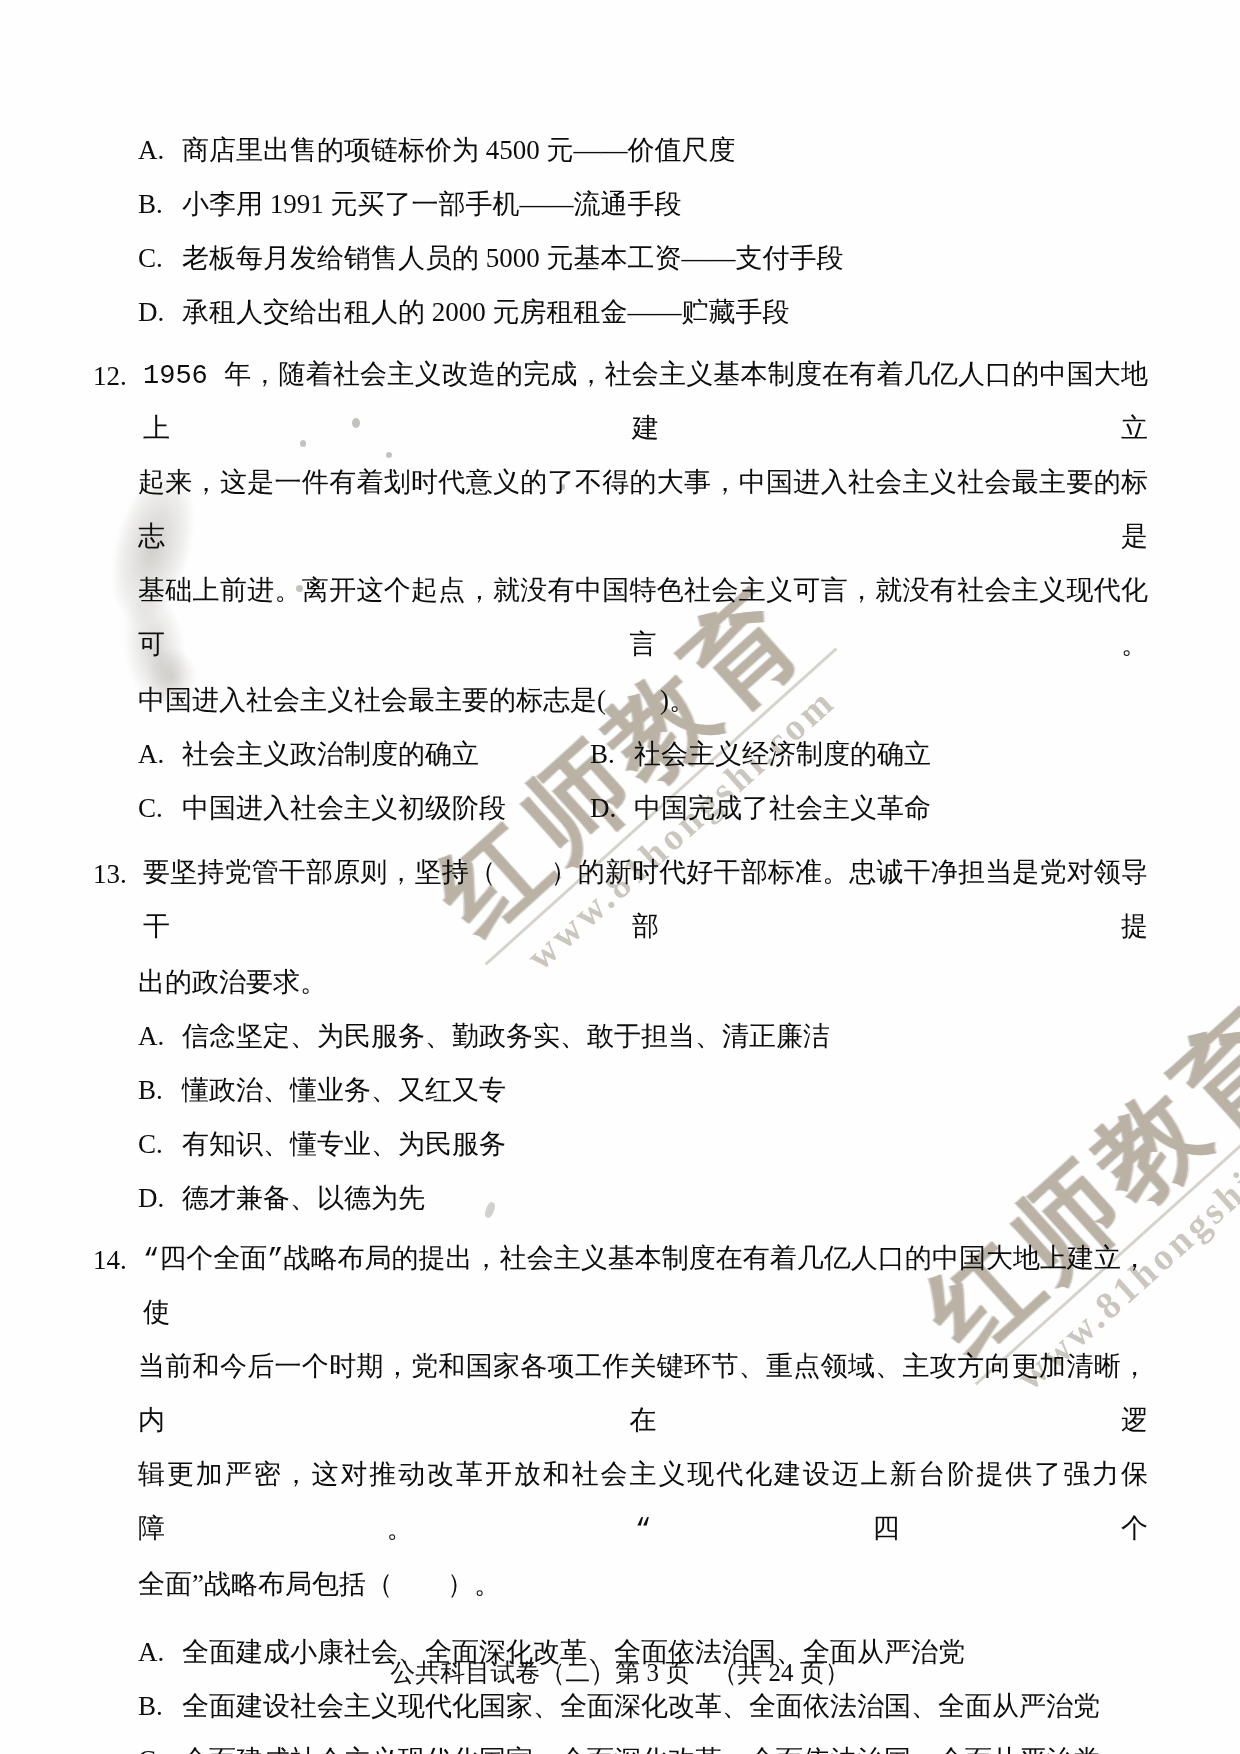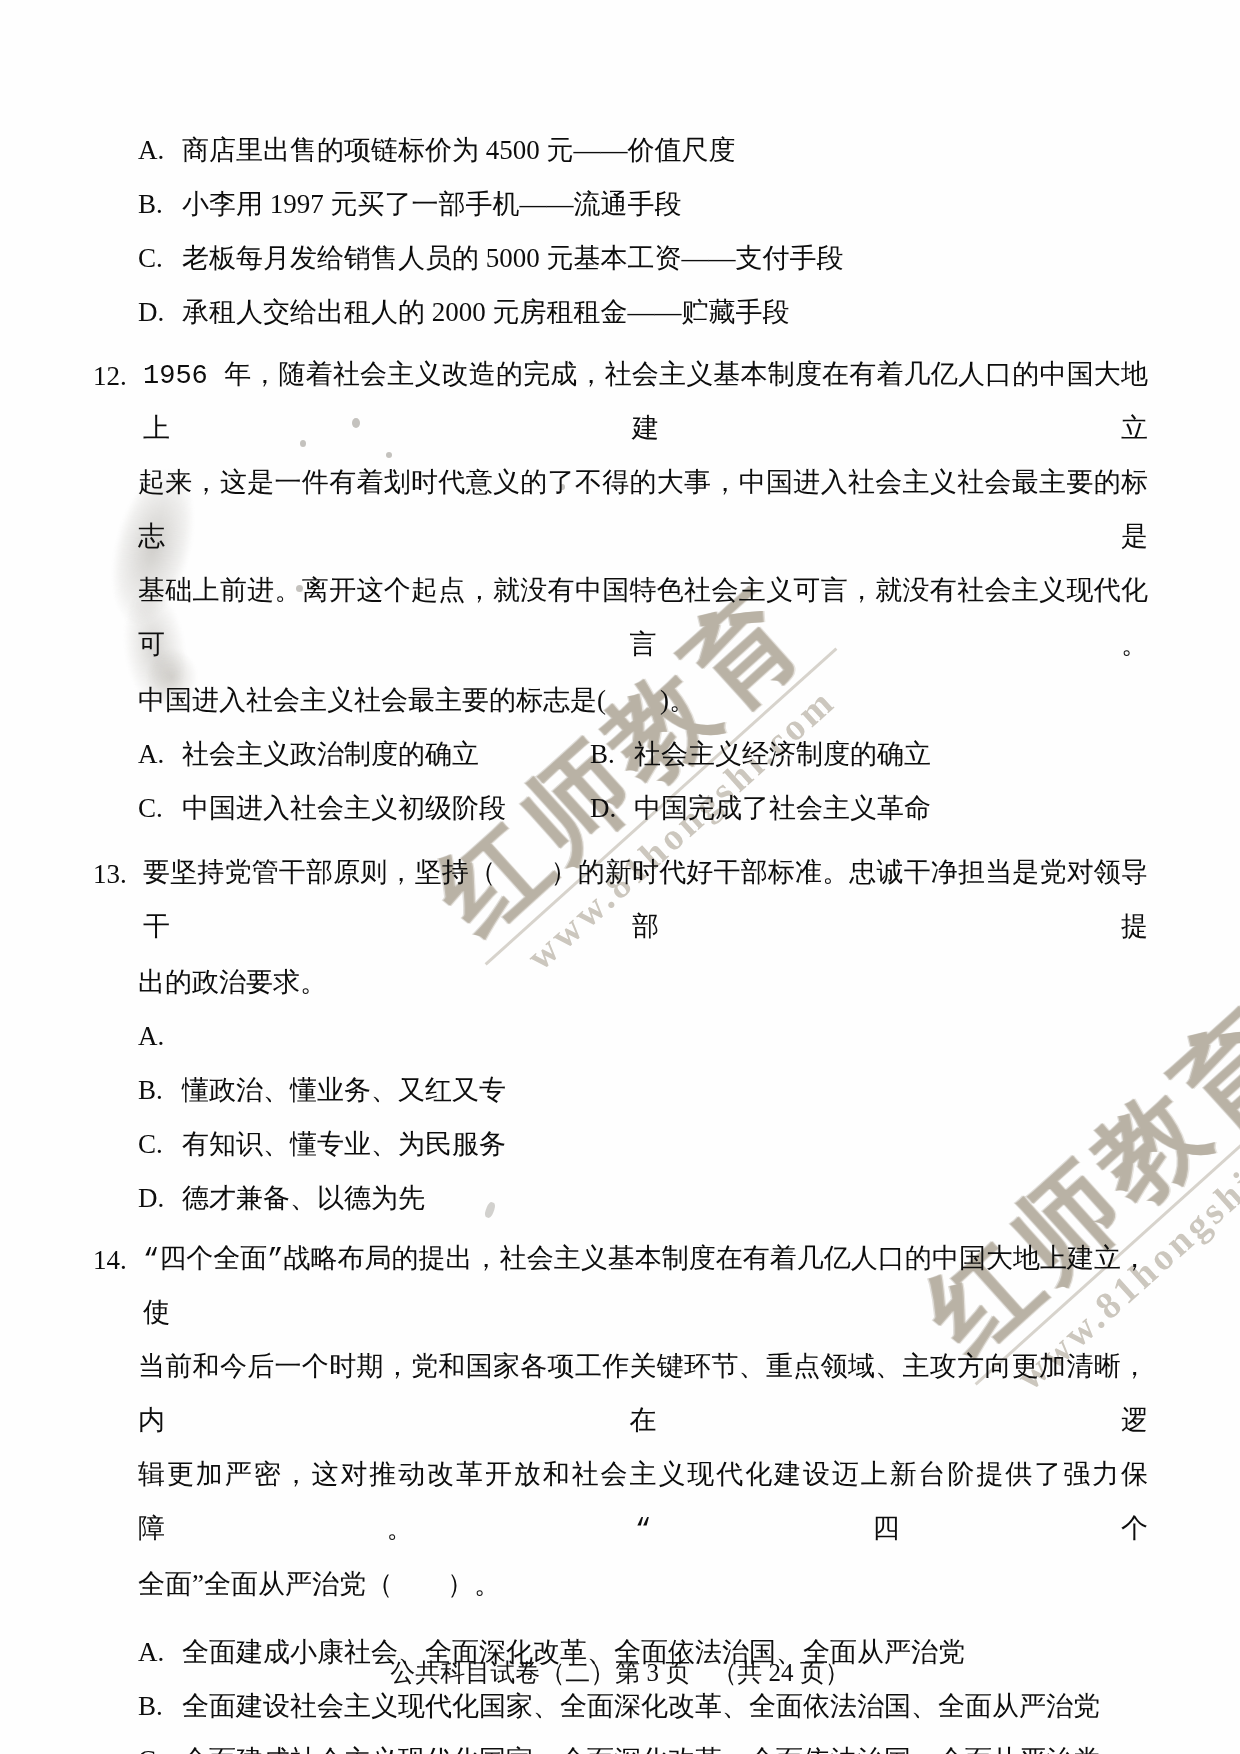--- a/index.html
+++ b/index.html
@@ -124,21 +124,21 @@
 
   <div class="content">
 
     <section class="q-block">
       <div class="ln row ind">
         <span class="olabel">A.</span>
         <span>商店里出售的项链标价为 4500 元——价值尺度</span>
       </div>
       <div class="ln row ind">
         <span class="olabel">B.</span>
-        <span>小李用 1997 元买了一部手机——流通手段</span>
+        <span>小李用 1991 元买了一部手机——流通手段</span>
       </div>
       <div class="ln row ind">
         <span class="olabel">C.</span>
         <span>老板每月发给销售人员的 5000 元基本工资——支付手段</span>
       </div>
       <div class="ln row ind">
         <span class="olabel">D.</span>
         <span>承租人交给出租人的 2000 元房租租金——贮藏手段</span>
       </div>
     </section>
@@ -174,20 +174,21 @@
     </section>
 
     <section class="q-block" id="q13">
       <div class="ln row">
         <span class="qnum">13.</span>
         <span class="fill just">要坚持党管干部原则，坚持（　　）的新时代好干部标准。忠诚干净担当是党对领导干部提</span>
       </div>
       <div class="ln ind">出的政治要求。</div>
       <div class="ln row ind">
         <span class="olabel">A.</span>
+        <span>信念坚定、为民服务、勤政务实、敢于担当、清正廉洁</span>
       </div>
       <div class="ln row ind">
         <span class="olabel">B.</span>
         <span>懂政治、懂业务、又红又专</span>
       </div>
       <div class="ln row ind">
         <span class="olabel">C.</span>
         <span>有知识、懂专业、为民服务</span>
       </div>
       <div class="ln row ind">
@@ -196,21 +197,21 @@
       </div>
     </section>
 
     <section class="q-block" id="q14">
       <div class="ln row">
         <span class="qnum">14.</span>
         <span class="fill just">“四个全面”战略布局的提出，社会主义基本制度在有着几亿人口的中国大地上建立，使</span>
       </div>
       <div class="ln ind just">当前和今后一个时期，党和国家各项工作关键环节、重点领域、主攻方向更加清晰，内在逻</div>
       <div class="ln ind just">辑更加严密，这对推动改革开放和社会主义现代化建设迈上新台阶提供了强力保障。“四个</div>
-      <div class="ln ind">全面”全面从严治党（　　）。</div>
+      <div class="ln ind">全面”战略布局包括（　　）。</div>
       <div class="optgroup">
         <div class="ln row ind">
           <span class="olabel">A.</span>
           <span>全面建成小康社会、全面深化改革、全面依法治国、全面从严治党</span>
         </div>
         <div class="ln row ind">
           <span class="olabel">B.</span>
           <span>全面建设社会主义现代化国家、全面深化改革、全面依法治国、全面从严治党</span>
         </div>
         <div class="ln row ind">

